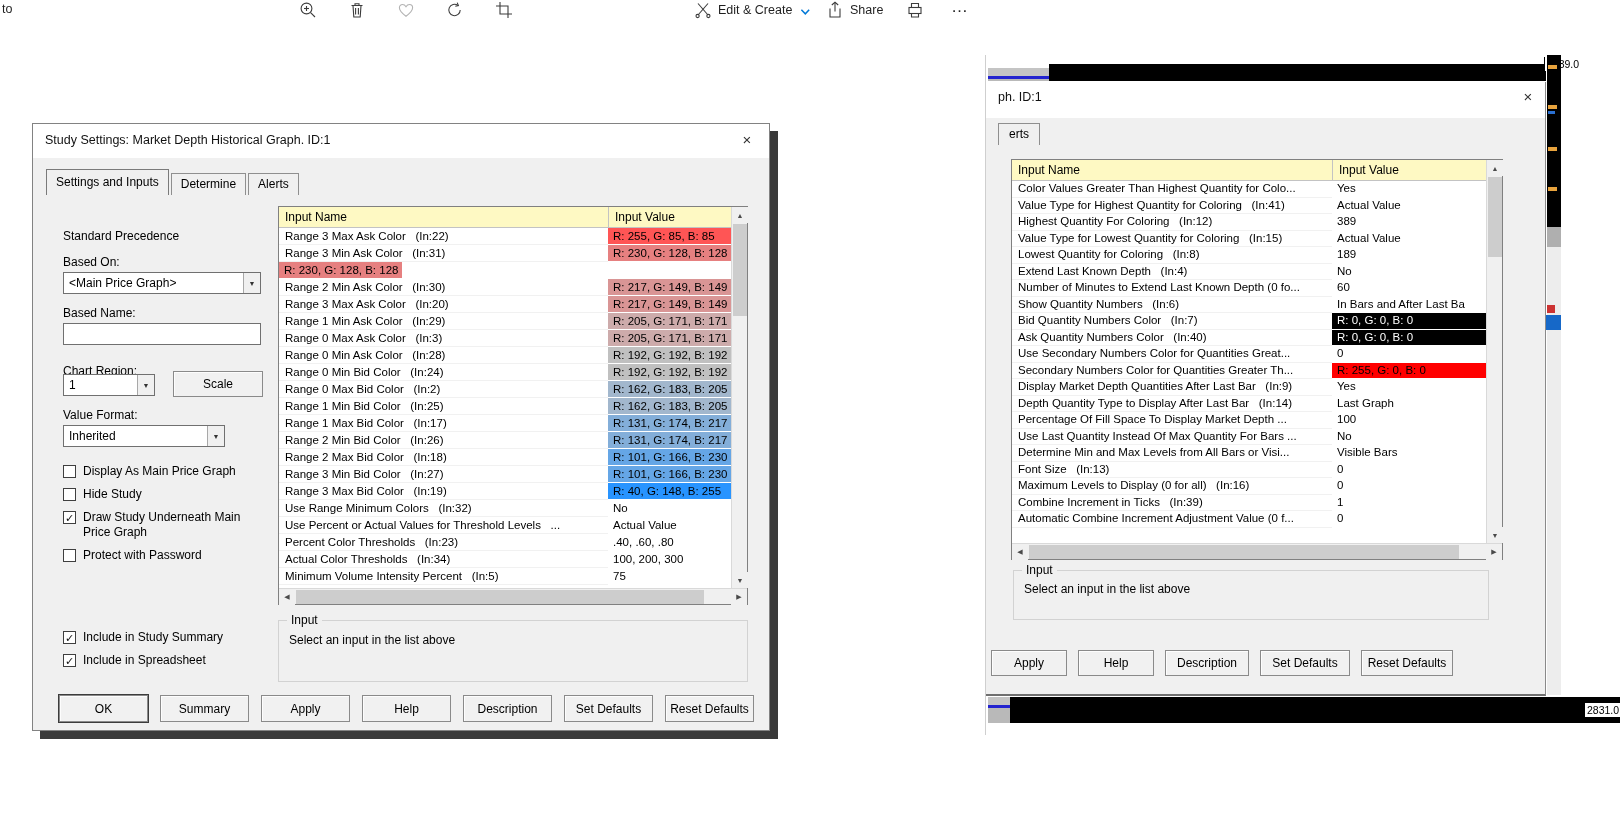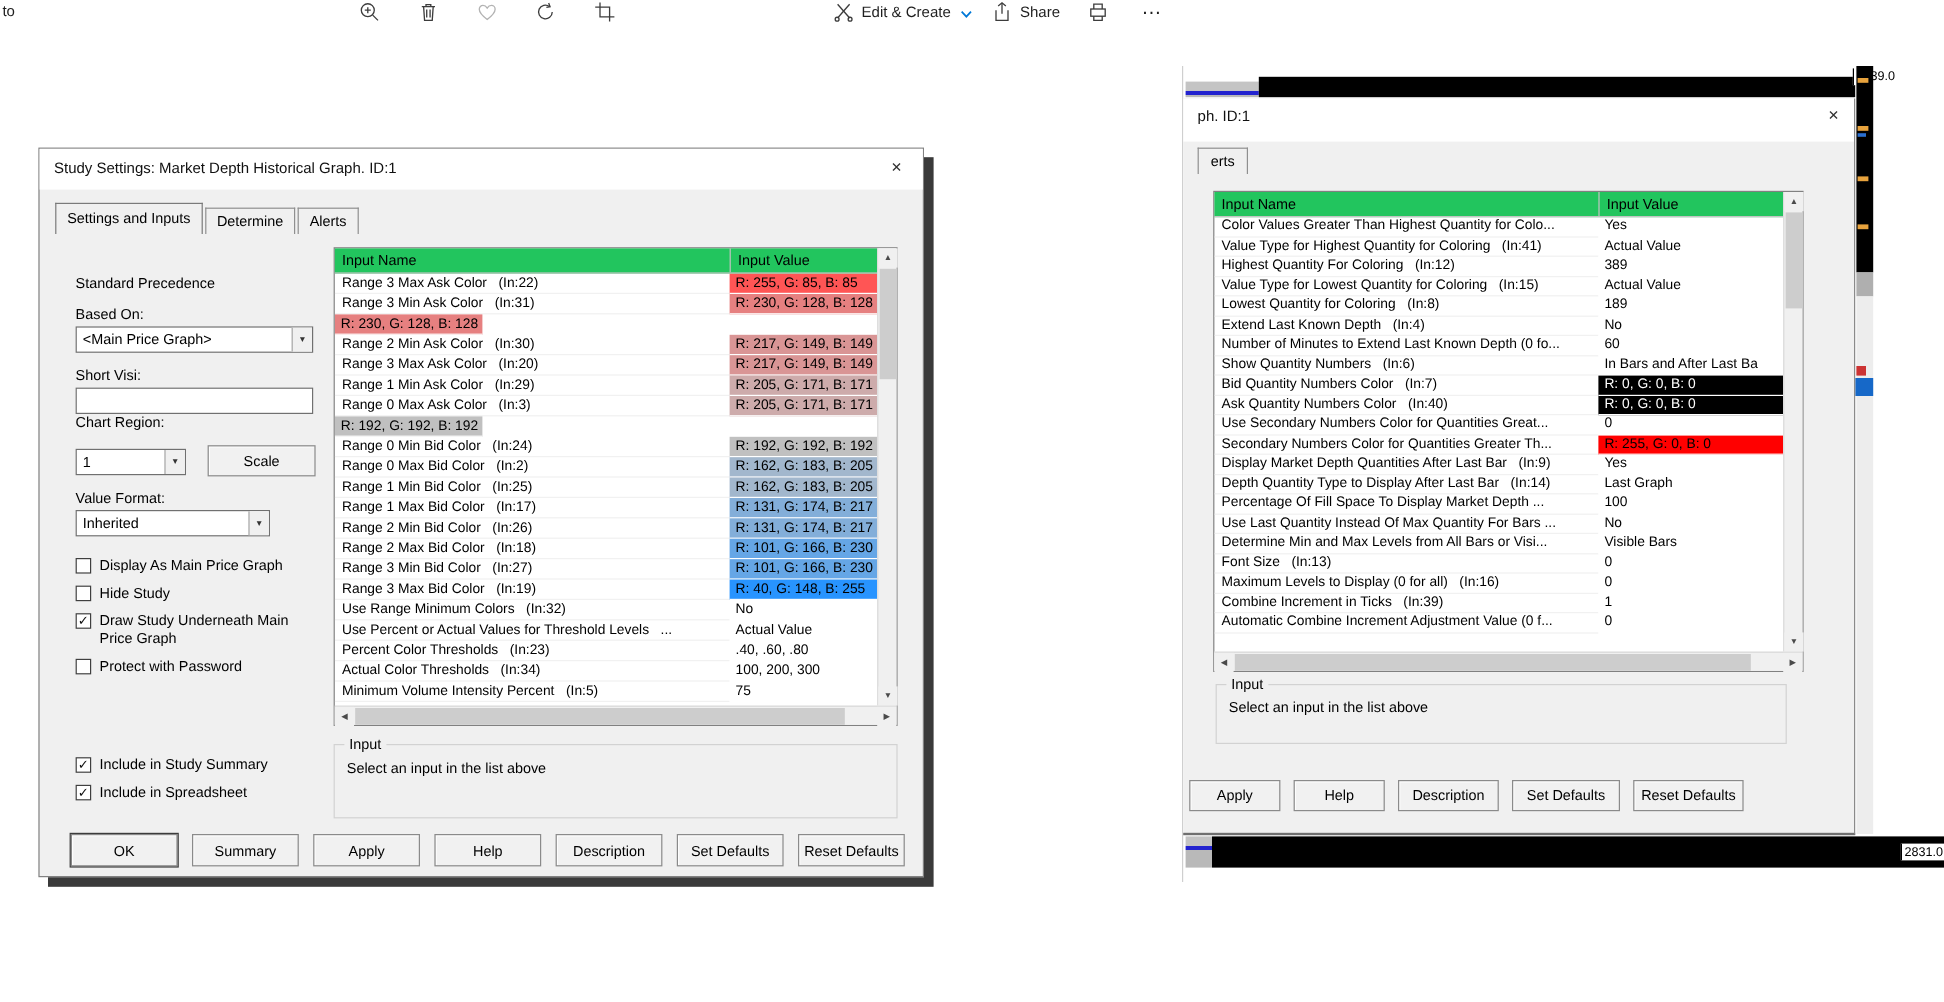--- a/index.html
+++ b/index.html
@@ -37,21 +37,21 @@
   .btn.default{outline:1.5px solid #3c3c3c}
 
   .chkrow{display:flex;align-items:flex-start;margin-bottom:8px;width:200px}
   .chk{width:13px;height:13px;background:#fff;border:1px solid #3f3f3f;flex:0 0 13px;
        display:flex;align-items:center;justify-content:center;margin-top:1px}
   .chk .mark{font-size:11px;line-height:10px;color:#111}
   .chklabel{margin-left:7px;line-height:15px}
 
   
   .tbl{position:absolute;background:#fff;border:1px solid #808080}
-  .thead{position:absolute;left:0;top:0;background:#22c55e;border-bottom:1px solid #c3c3c3;display:flex}
+  .thead{position:absolute;left:0;top:0;background:#fef9c3;border-bottom:1px solid #c3c3c3;display:flex}
   .th{line-height:20px;font-size:12px;padding-left:6px;white-space:nowrap;overflow:hidden}
   .th+.th{border-left:1px solid #c3c3c3}
   .tbody{position:absolute;overflow:hidden}
   .trow{display:flex}
   .tname{white-space:pre;overflow:hidden;padding-left:6px;border-bottom:1px solid #f1f1f1}
   .tval{white-space:nowrap;overflow:hidden;padding-left:5px;border-bottom:1px solid #fff}
   .vscroll{position:absolute;top:0;right:0;width:16px;background:#f0f0f0;border-left:1px solid #d9d9d9}
   .hscroll{position:absolute;left:0;bottom:0;height:16px;background:#f0f0f0;border-top:1px solid #d9d9d9}
   .sarrow{position:absolute;width:16px;height:16px;display:flex;align-items:center;justify-content:center;
           font-size:7px;color:#4a4a4a;background:#f0f0f0}
@@ -154,24 +154,24 @@
       <div class="tab">Alerts</div>
     </div>
 
     <div class="lbl" style="left:30px;top:105px">Standard Precedence</div>
     <div class="lbl" style="left:30px;top:131px">Based On:</div>
     <div class="combo" style="left:30px;top:148px;width:198px;height:22px">
       <span class="val">&lt;Main Price Graph&gt;</span>
       <span class="arrow">▼</span>
     </div>
 
-    <div class="lbl" style="left:30px;top:182px">Short Visi:</div>
+    <div class="lbl" style="left:30px;top:182px">Based Name:</div>
     <input class="txtinput" style="left: 30px; top: 199px; width: 198px; height: 22px;" value="">
 
-    <div class="lbl" style="left:30px;top:221px">Chart Region:</div>
+    <div class="lbl" style="left:30px;top:240px">Chart Region:</div>
     <div class="combo" style="left:30px;top:250px;width:92px;height:22px">
       <span class="val">1</span>
       <span class="arrow">▼</span>
     </div>
     <div class="btn abs" style="left:140px;top:247px;width:90px;height:26px">Scale</div>
 
     <div class="lbl" style="left:30px;top:284px">Value Format:</div>
     <div class="combo" style="left:30px;top:301px;width:162px;height:22px">
       <span class="val">Inherited</span>
       <span class="arrow">▼</span>
@@ -259,20 +259,21 @@
             <div class="tname" style="width:329px">Range 1 Min Ask Color   (In:29)</div>
             <div class="tval" style="width: 123px; background-color: rgb(205, 171, 171);">R: 205, G: 171, B: 171</div>
           </div>
 
           <div class="trow" style="height:17px;line-height:16px">
             <div class="tname" style="width:329px">Range 0 Max Ask Color   (In:3)</div>
             <div class="tval" style="width: 123px; background-color: rgb(205, 171, 171);">R: 205, G: 171, B: 171</div>
           </div>
 
           <div class="trow" style="height:17px;line-height:16px">
+            <div class="tname" style="width:329px">Range 0 Min Ask Color   (In:28)</div>
             <div class="tval" style="width: 123px; background-color: rgb(192, 192, 192);">R: 192, G: 192, B: 192</div>
           </div>
 
           <div class="trow" style="height:17px;line-height:16px">
             <div class="tname" style="width:329px">Range 0 Min Bid Color   (In:24)</div>
             <div class="tval" style="width: 123px; background-color: rgb(192, 192, 192);">R: 192, G: 192, B: 192</div>
           </div>
 
           <div class="trow" style="height:17px;line-height:16px">
             <div class="tname" style="width:329px">Range 0 Max Bid Color   (In:2)</div>

